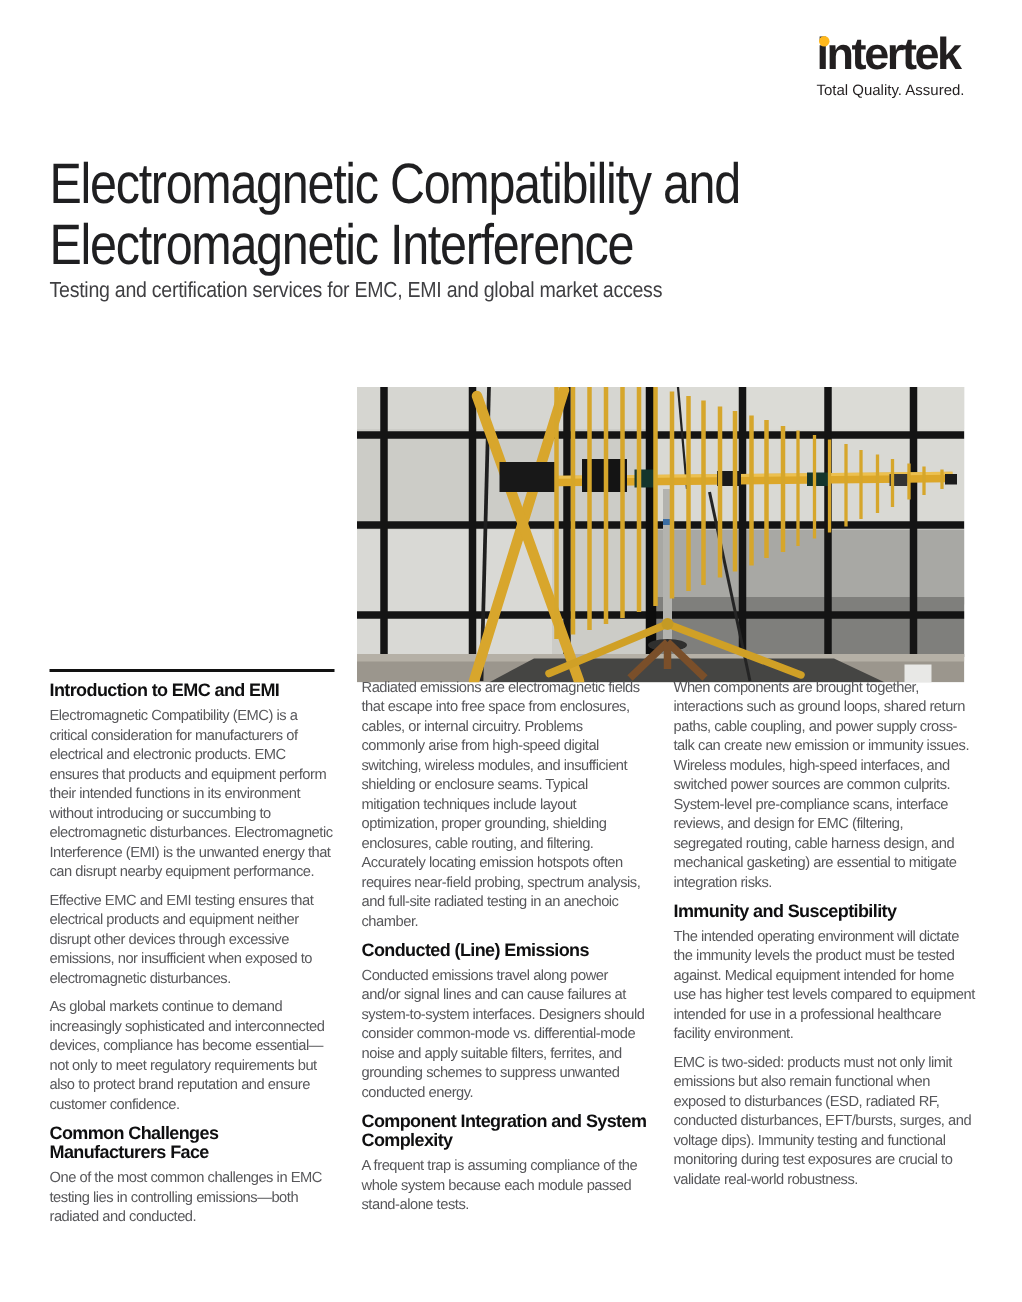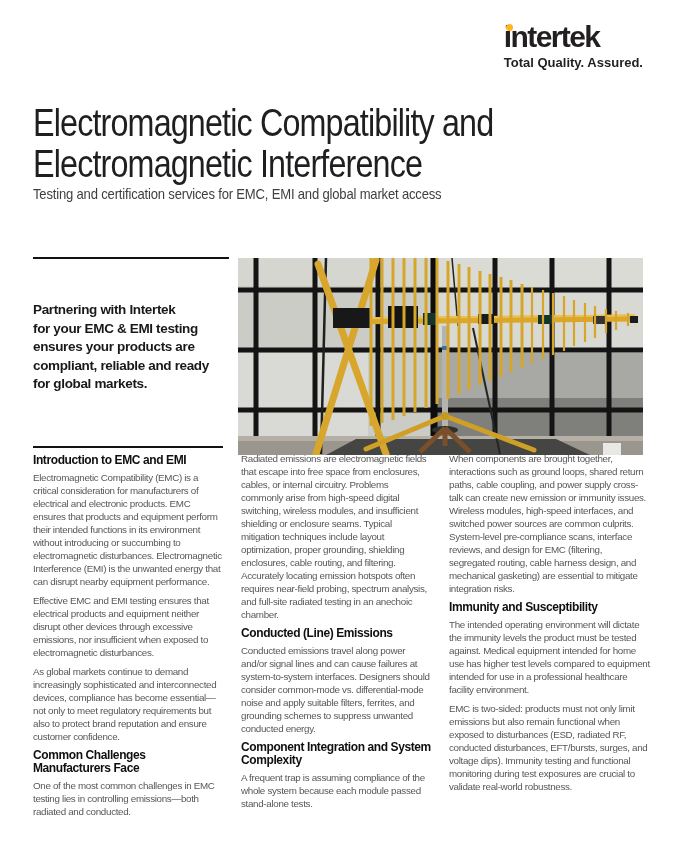--- a/index.html
+++ b/index.html
@@ -4,21 +4,21 @@
 <style>
   html,body{margin:0;padding:0;background:#ffffff;}
   .page{
     position:relative;width:681px;height:868px;background:#ffffff;overflow:hidden;
     font-family:"Liberation Sans", sans-serif;color:#1b1b1d;
   }
   
   .logo{position:absolute;top:22px;right:38px;text-align:left;}
   .brand{position:relative;font-size:30px;font-weight:bold;letter-spacing:-1.6px;color:#221f20;line-height:1;}
   .brand-dot{position:absolute;left:2px;top:2px;width:7px;height:7px;border-radius:50%;background:#ffb81c;}
-  .tagline{font-size:13px;font-weight:bold;color:#231f20;margin-top:3px;letter-spacing:0px;}
+  .tagline{font-size:10px;font-weight:normal;color:#231f20;margin-top:3px;letter-spacing:0px;}
   
   .title{
     position:absolute;left:33px;top:78px;font-weight:300;color:#1f1f21;
     font-size:38px;line-height:41px;letter-spacing:-1px;white-space:nowrap;
     transform:scaleX(0.85);transform-origin:0 0;
   }
   .title span{display:block;}
   .subtitle{
     position:absolute;left:33px;top:186px;font-size:14.5px;color:#3f3f42;
     letter-spacing:-0.2px;white-space:nowrap;transform:scaleX(0.9);transform-origin:0 0;
@@ -62,27 +62,20 @@
     </div>
     <div class="tagline">Total Quality. Assured.</div>
   </div>
 
   <h1 class="title">
     <span>Electromagnetic Compatibility and</span>
     <span>Electromagnetic Interference</span>
   </h1>
   <div class="subtitle">Testing and certification services for EMC, EMI and global market access</div>
 
-  <aside class="callout">
-    <p>Partnering with Intertek
-for your EMC &amp; EMI testing
-ensures your products are
-compliant, reliable and ready
-for global markets.</p>
-  </aside>
 
   <figure class="photo" aria-label="Yellow log-periodic test antenna on a tripod inside an EMC anechoic chamber with grey shielded tile walls">
     <svg viewBox="0 0 405 197" preserveAspectRatio="none">
 
       <rect x="0" y="0" width="405" height="180" fill="#cfcfca"></rect>
       <rect x="196" y="0" width="209" height="180" fill="#d9d9d4"></rect>
       <rect x="196" y="95" width="209" height="50" fill="#a8a8a4"></rect>
       <rect x="196" y="140" width="209" height="40" fill="#7f7f7c"></rect>
       <rect x="0" y="0" width="196" height="180" fill="#ccccc7"></rect>
       <rect x="0" y="95" width="130" height="85" fill="#dededa" opacity="0.75"></rect>

